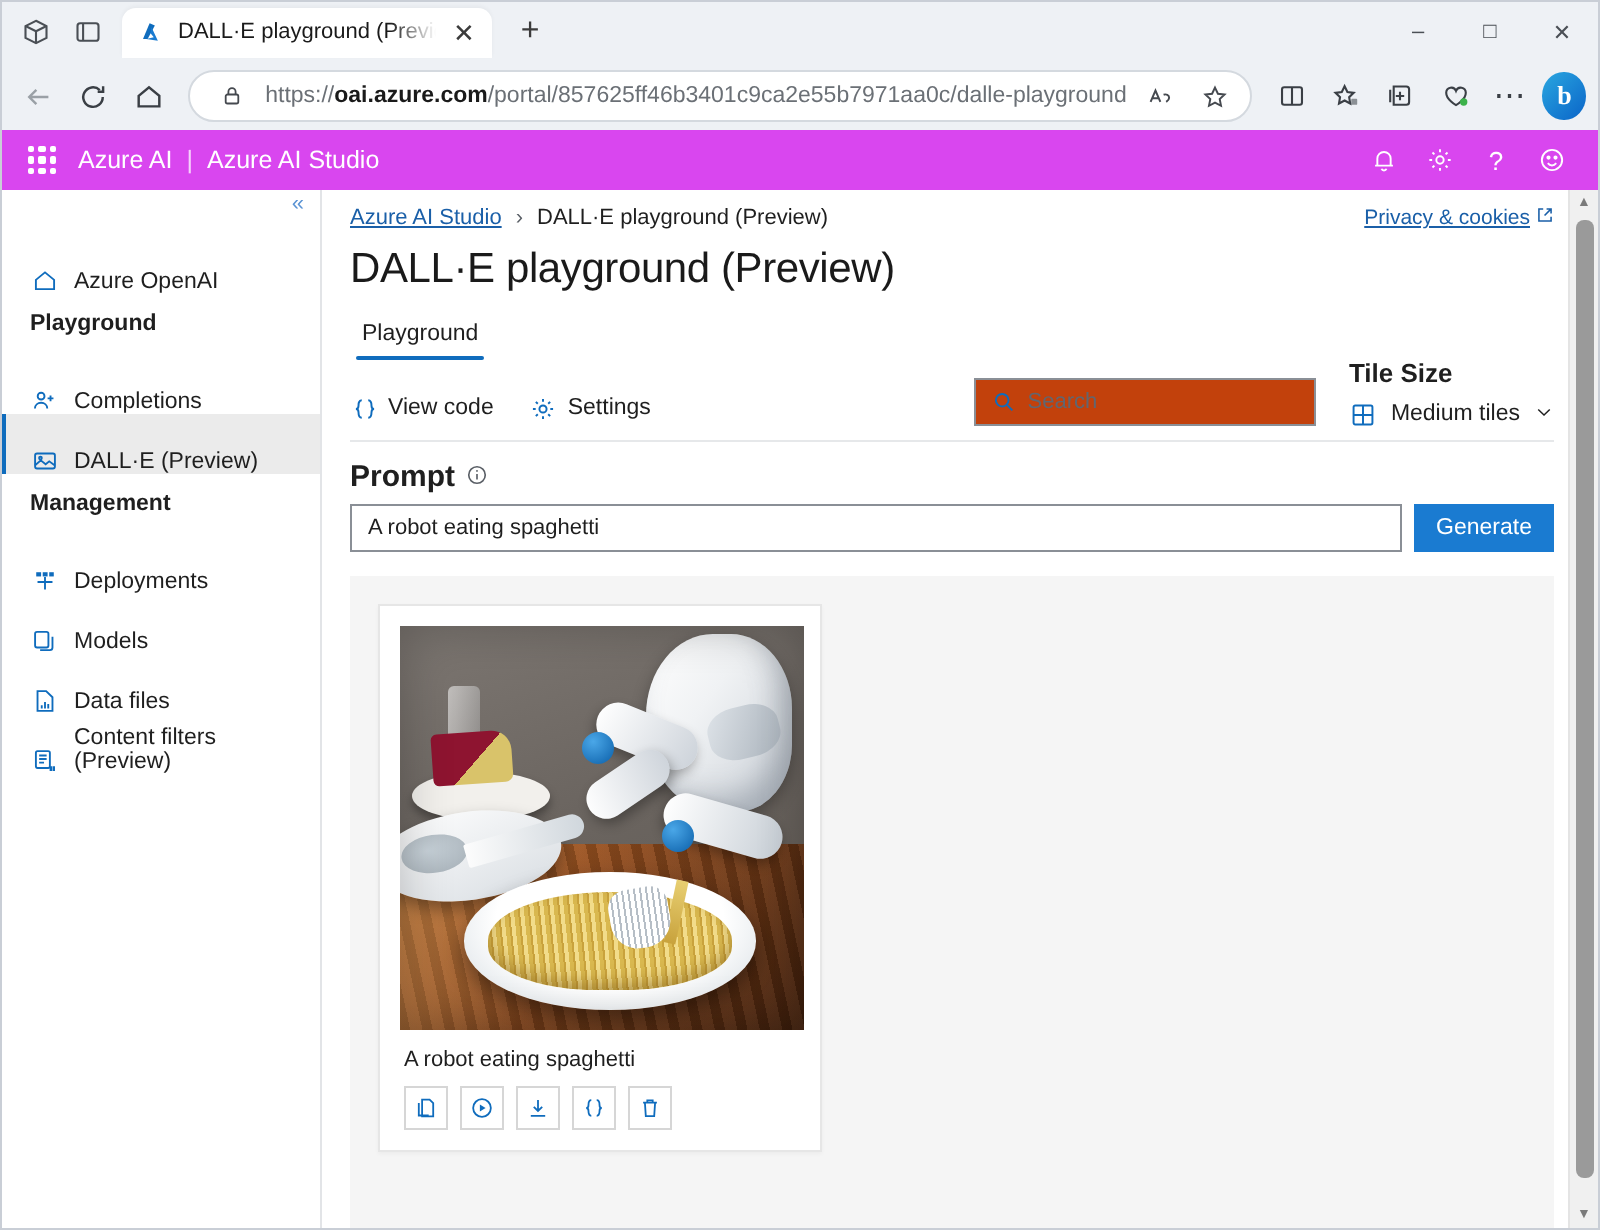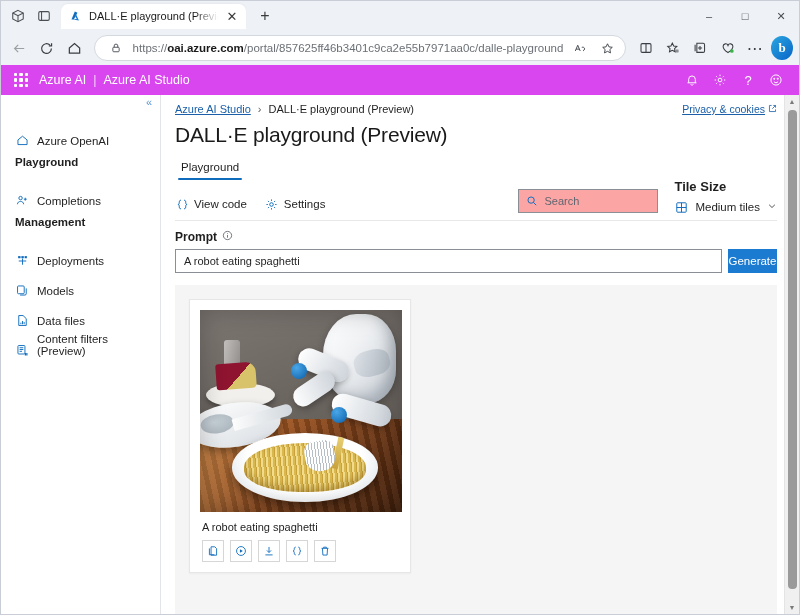--- a/index.html
+++ b/index.html
@@ -160,48 +160,48 @@
     content: ""; position: absolute; left: 3px; right: 3px; bottom: 0;
     height: 2px; background: #0f6cbd; border-radius: 1px;
   }
 
   .toolbar { display: flex; align-items: flex-end; padding: 0 22px 0 14px; height: 40px; }
   .tb-action { display: flex; align-items: center; gap: 5px; font-size: 11.5px; color: #1f1f1f; margin-right: 18px; padding-bottom: 9px; }
   .tb-ic { color: #0f6cbd; width: 14px; height: 14px; display: flex; align-items: center; justify-content: center; }
   .tb-right { margin-left: auto; display: flex; align-items: flex-end; gap: 16px; }
 
   .searchbox {
-    width: 140px; height: 24px; border: 1px solid #8a8f96; background: #fca5a5;
+    width: 171px; height: 24px; border: 1px solid #8a8f96; background: #c2410c;
     display: flex; align-items: center; gap: 6px; padding: 0 7px; margin-bottom: 7px;
   }
   .searchbox input {
     border: none; outline: none; font-size: 11px; color: #1f1f1f;
     font-family: inherit; width: 100%; background: transparent;
   }
   .searchbox input::placeholder { color: #616670; }
 
   .tilesize { display: flex; flex-direction: column; }
   .tilesize-label { font-size: 13px; color: #1f1f1f; font-weight: 600; margin-bottom: 6px; }
   .tilesize-pick { display: flex; align-items: center; gap: 7px; font-size: 11.5px; color: #1f1f1f; padding-bottom: 6px; }
 
   .divider { height: 1px; background: #e6e8ea; margin: 0 22px 0 14px; }
 
   .promptarea { padding: 9px 22px 0 14px; }
-  .promptlabel { font-size: 12px; font-weight: 700; color: #1f1f1f; display: flex; align-items: center; gap: 5px; margin-bottom: 5px; }
+  .promptlabel { font-size: 15px; font-weight: 700; color: #1f1f1f; display: flex; align-items: center; gap: 5px; margin-bottom: 5px; }
   .promptrow { display: flex; gap: 6px; }
   .promptinput {
     flex: 1; height: 24px; border: 1px solid #8a8f96; background: #fff;
     display: flex; align-items: center; padding: 0 8px;
   }
   .promptinput input {
     border: none; outline: none; width: 100%; font-size: 11px;
     color: #1f1f1f; font-family: inherit; background: transparent;
   }
   .genbtn {
-    width: 49px; height: 24px; background: #1a7bd1; color: #fff;
+    width: 70px; height: 24px; background: #1a7bd1; color: #fff;
     border: none; font-size: 11.5px; font-family: inherit;
     display: flex; align-items: center; justify-content: center;
   }
 
   .gallery { flex: 1; background: #f5f5f5; margin: 12px 22px 0 14px; padding: 14px; min-height: 0; }
   .card {
     width: 222px; background: #fff; border: 1px solid #e6e6e6;
     padding: 10px; box-shadow: 0 1px 2px rgba(0,0,0,.04);
   }
   .card-img { width: 202px; height: 202px; position: relative; overflow: hidden; background: #6d6863; }
@@ -501,20 +501,30 @@
           <span class="nav-icon">
             <svg width="13" height="13" viewBox="0 0 16 16" fill="none" stroke="currentColor" stroke-width="1.15">
               <circle cx="5.6" cy="5" r="2.1"></circle>
                 <path d="M1.8 12.6c0-2.1 1.7-3.5 3.8-3.5s3.8 1.4 3.8 3.5"></path>
               <path d="M11.4 4.6v3.6M9.6 6.4h3.6"></path>
             </svg>
           </span>
           <span>Completions</span>
         </div>
 
+        <div class="nav-item active">
+          <span class="nav-icon">
+            <svg width="13" height="13" viewBox="0 0 16 16" fill="none" stroke="currentColor" stroke-width="1.15">
+              <rect x="1.9" y="3.4" width="12.2" height="9.2" rx="1.2"></rect>
+              <path d="M1.9 10.6 5.4 7.6l3 2.4 2.2-1.8 3.5 2.6"></path>
+                <circle cx="5.2" cy="6.2" r=".85"></circle>
+            </svg>
+          </span>
+          <span>DALL·E (Preview)</span>
+        </div>
 
         <div class="nav-group">Management</div>
 
         <div class="nav-item">
           <span class="nav-icon">
             <svg width="13" height="13" viewBox="0 0 16 16" fill="none" stroke="currentColor" stroke-width="1.15">
               <rect x="2.6" y="2.6" width="3" height="2.6" fill="currentColor" stroke="none"></rect>
               <rect x="6.6" y="2.6" width="3" height="2.6" fill="currentColor" stroke="none"></rect>
               <rect x="10.6" y="2.6" width="2.8" height="2.6" fill="currentColor" stroke="none"></rect>
               <path d="M8 5.6v7.6M3.4 8.6h9.2"></path>

